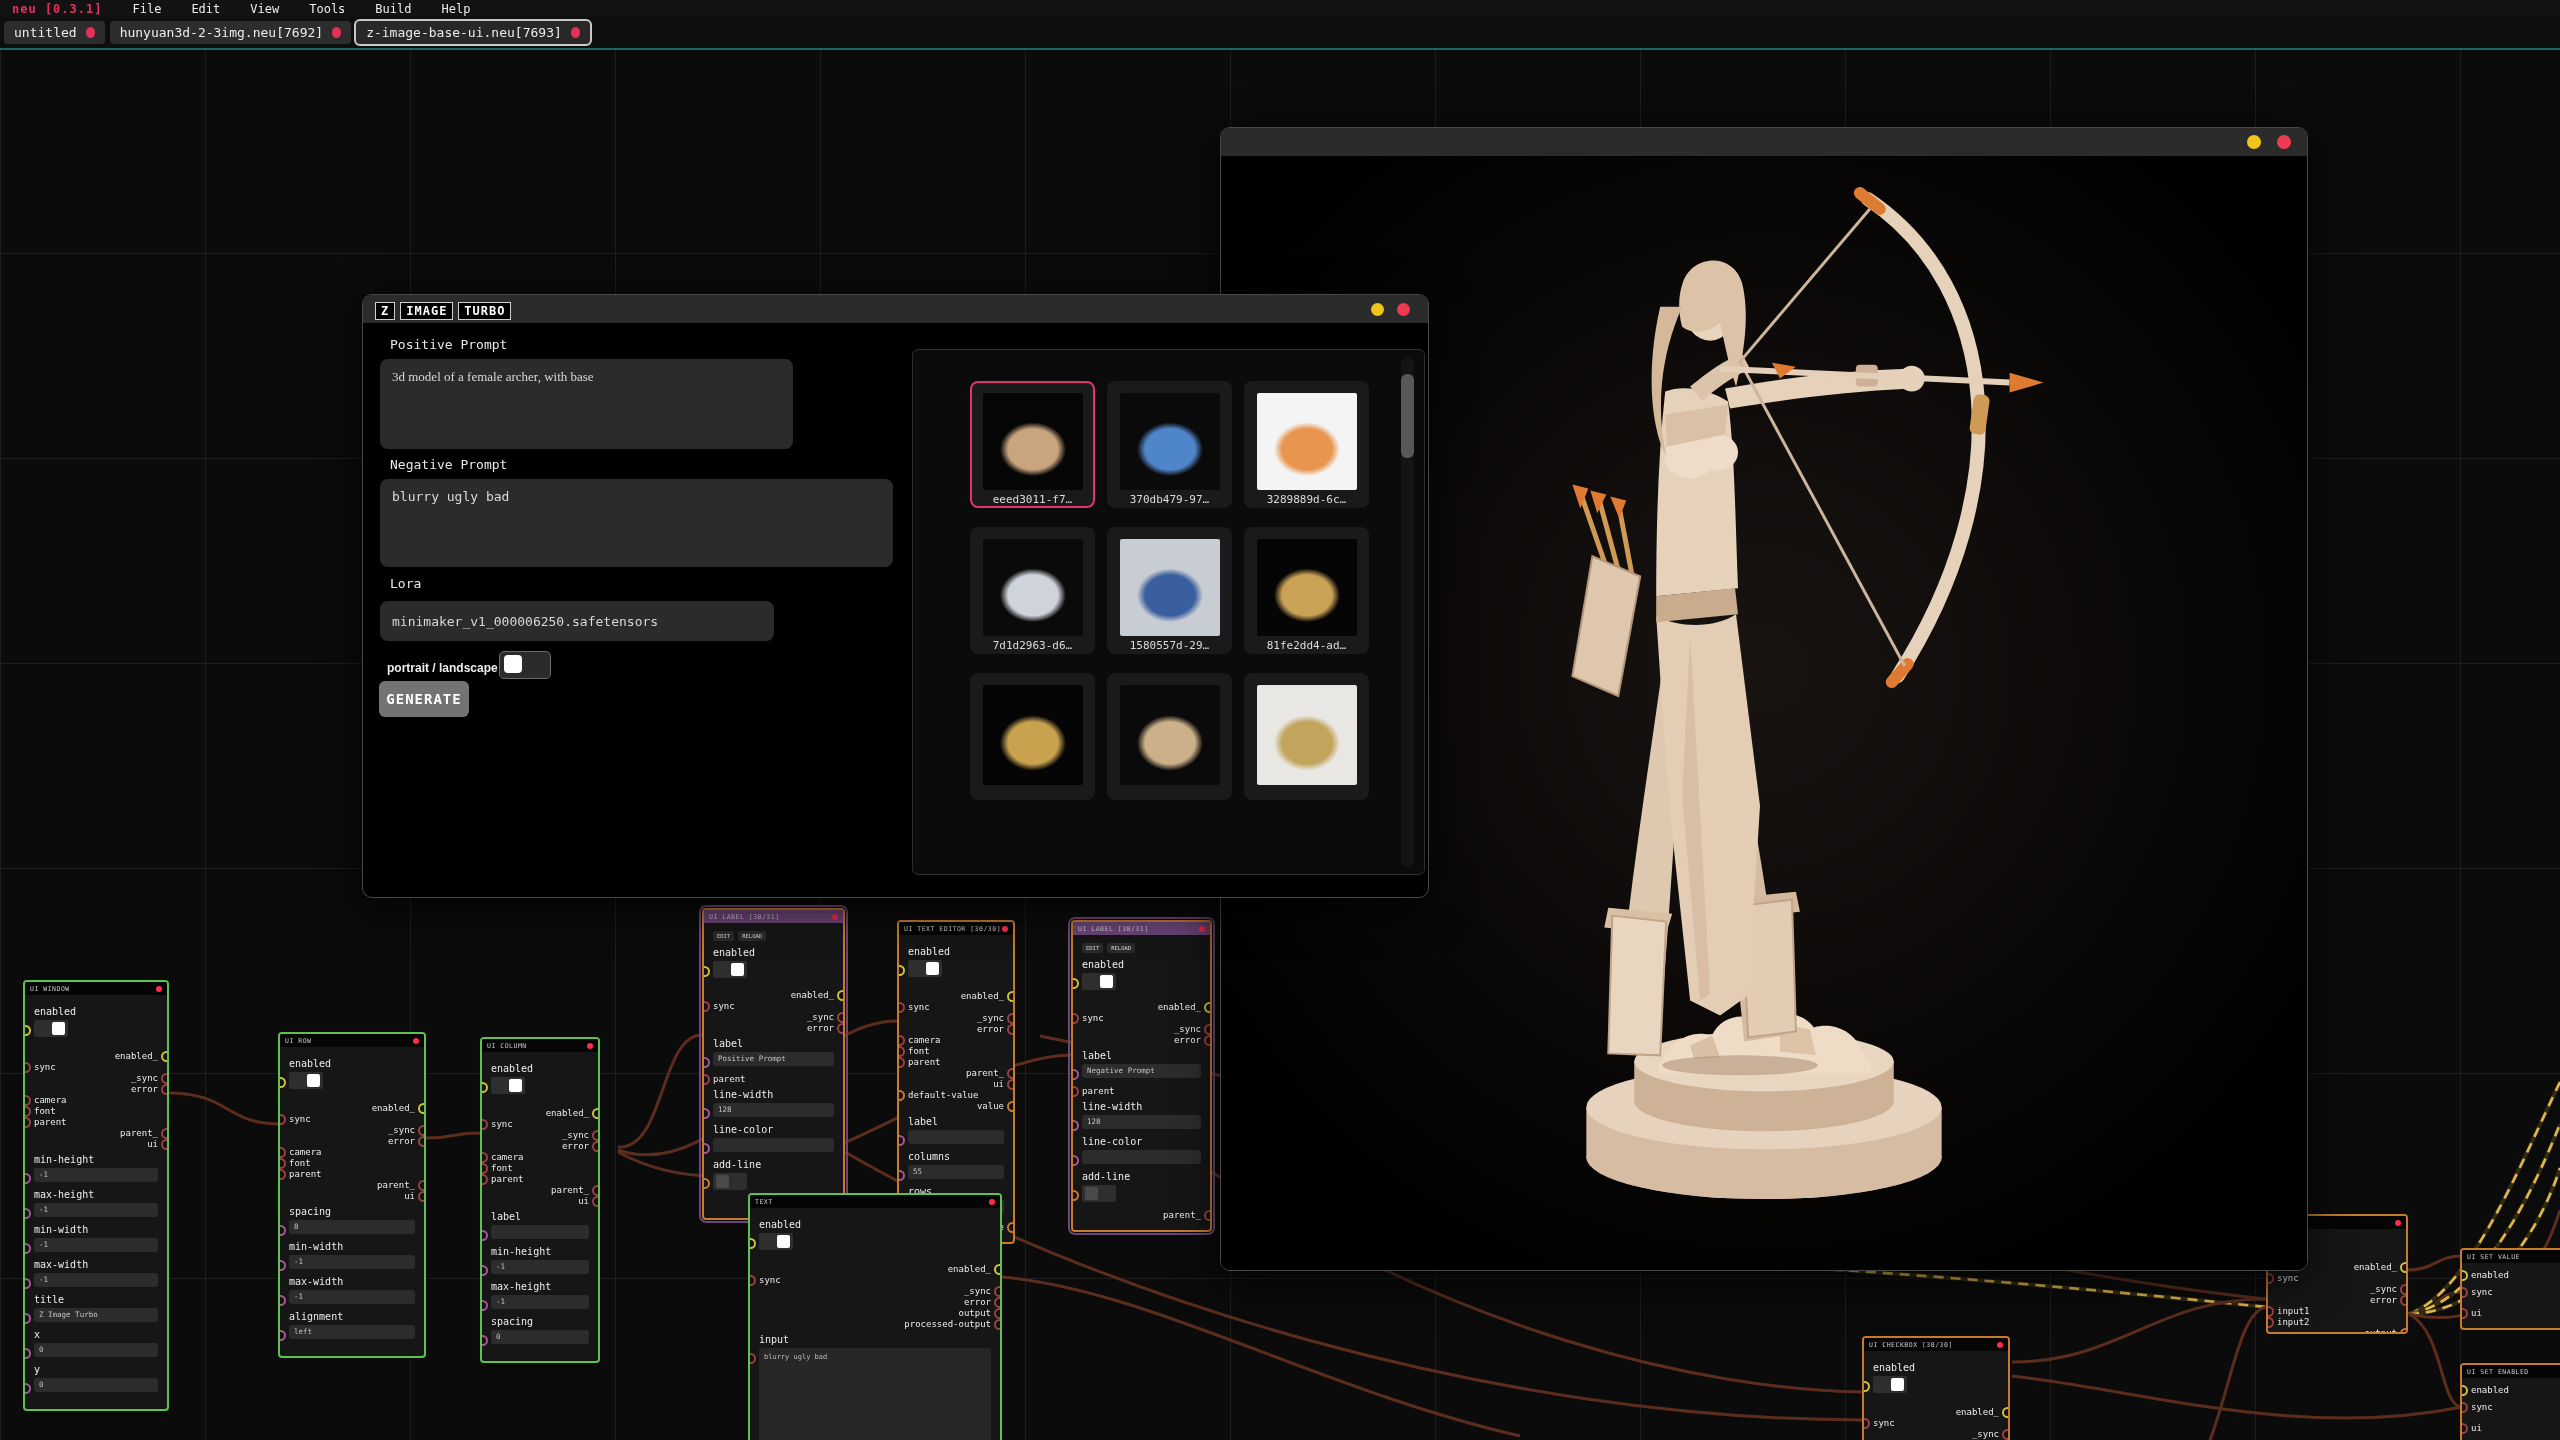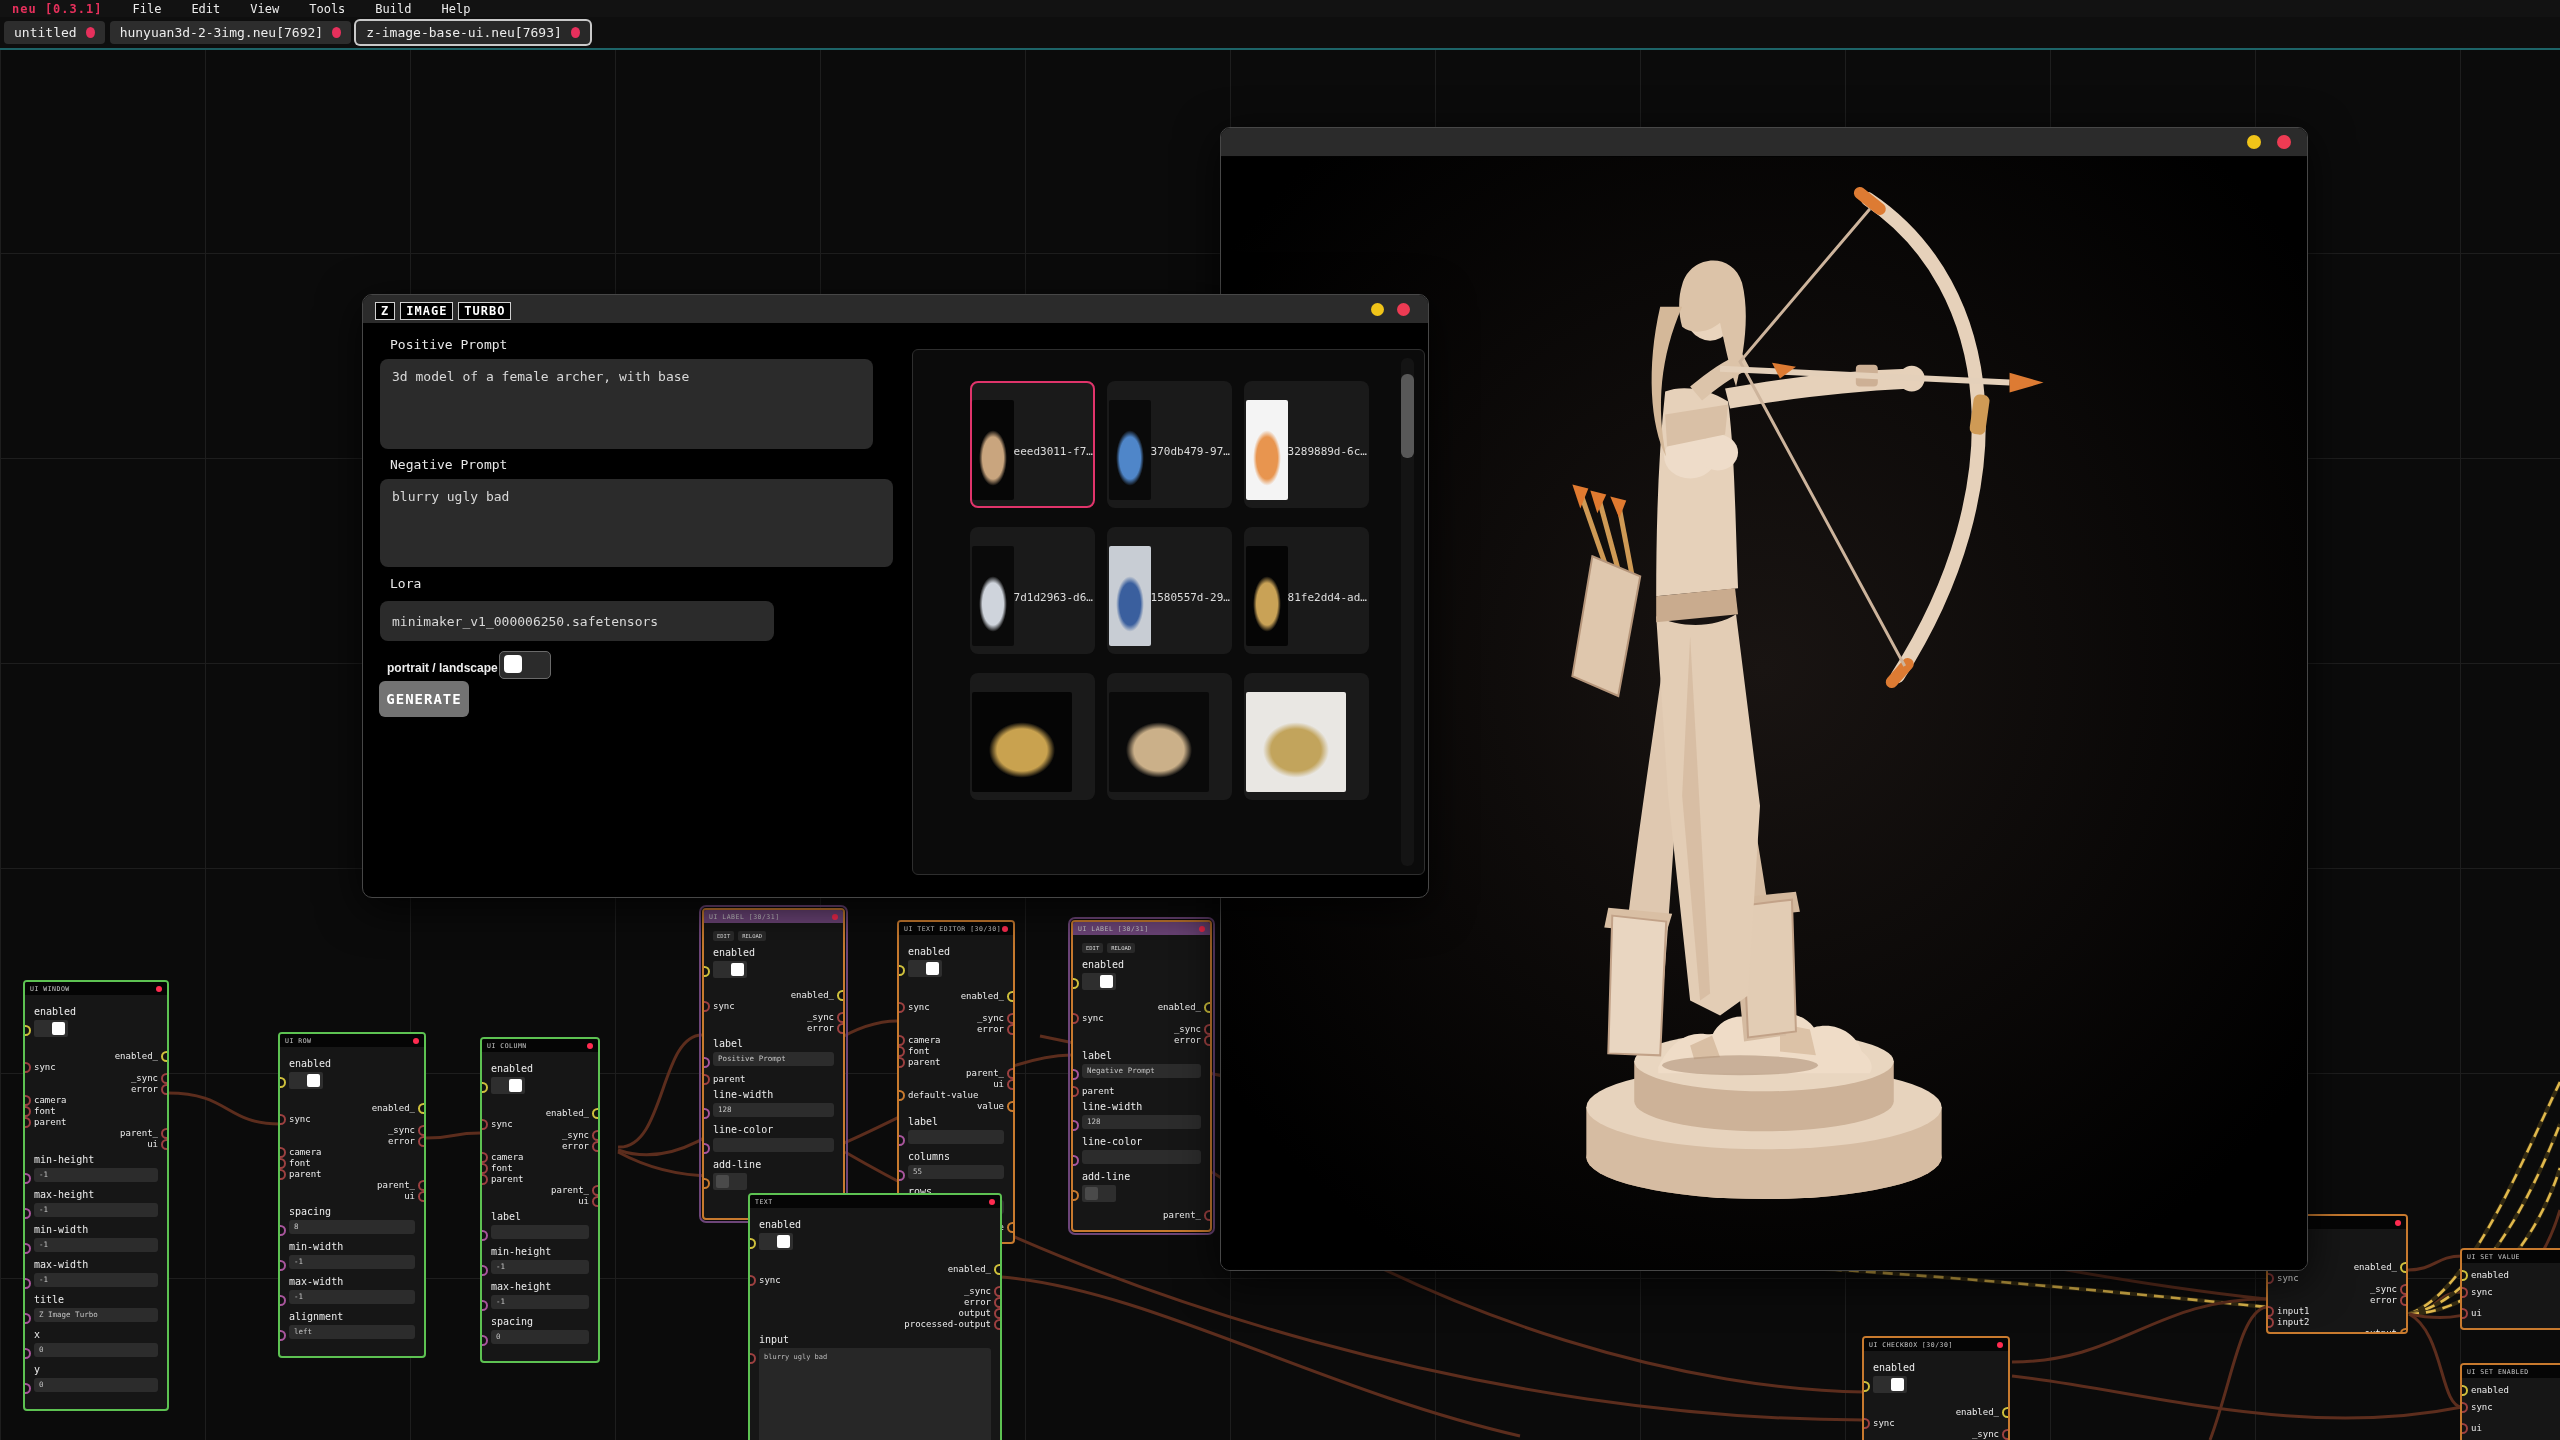--- a/index.html
+++ b/index.html
@@ -90,21 +90,21 @@
           border-radius:4px;}
   .gen-btn{position:absolute;background:#737373;border:none;border-radius:6px;color:#fff;
            font-family:"DejaVu Sans Mono",monospace;font-size:14px;font-weight:bold;
            letter-spacing:1px;}
   
   .gpanel{position:absolute;left:549px;top:26px;width:513px;height:526px;background:#0b0b0b;
           border:1px solid #2e2e2e;border-radius:6px;overflow:hidden;box-sizing:border-box;}
   .ggrid{position:absolute;left:57px;top:31px;display:grid;grid-template-columns:repeat(3,125px);
          grid-auto-rows:127px;column-gap:12px;row-gap:19px;}
   .gcard{background:#1a1a1a;border-radius:8px;box-sizing:border-box;padding:10px 0 0 0;
-         display:flex;align-items:center;border:2px solid transparent;}
+         display:flex;flex-direction:column;align-items:center;border:2px solid transparent;}
   .gcard.sel{border-color:#e0346b;}
   .gart{width:100px;height:100px;border-radius:2px;}
   .glabel{font-size:11px;color:#dcdcdc;margin-top:3px;white-space:nowrap;}
   .gtrack{position:absolute;right:10px;top:8px;bottom:8px;width:13px;background:#141414;
           border-radius:6px;}
   .gthumb{position:absolute;right:10px;top:24px;width:13px;height:84px;background:#585858;
           border-radius:6px;}
 </style>
 </head>
 <body>
@@ -791,21 +791,21 @@
   </div>
 
   <div class="window" id="turbo">
     <div class="titlebar">
       <span id="turbo-title"><span class="chip">Z</span><span class="chip">IMAGE</span><span class="chip">TURBO</span></span>
       <span class="tl-dot" style="right:44px;top:8px;width:13px;height:13px;background:#f0c419;"></span>
       <span class="tl-dot" style="right:18px;top:8px;width:13px;height:13px;background:#ed3b53;"></span>
     </div>
     <div style="position:absolute;left:0;top:28px;right:0;bottom:0;">
       <div class="form-label" style="left:27px;top:14px;">Positive Prompt</div>
-      <textarea class="tarea" style="left: 17px; top: 36px; width: 493px; height: 90px;">3d model of a female archer, with base</textarea>
+      <textarea class="tarea" style="left: 17px; top: 36px; width: 413px; height: 90px; font-family: Liberation Serif, serif;">3d model of a female archer, with base</textarea>
       <div class="form-label" style="left:27px;top:134px;">Negative Prompt</div>
       <textarea class="tarea" style="left: 17px; top: 156px; width: 513px; height: 88px;">blurry ugly bad</textarea>
       <div class="form-label" style="left:27px;top:253px;">Lora</div>
       <input class="lora-input" style="left: 17px; top: 278px; width: 394px; height: 40px;" value="minimaker_v1_000006250.safetensors">
       <div class="pl-label" style="left:24px;top:338px;">portrait / landscape</div>
       <div class="toggle" style="left:136px;top:328px;">
         <span class="knob"></span>
       </div>
       <button class="gen-btn" style="left:16px;top:358px;width:90px;height:36px;">GENERATE</button>
 

